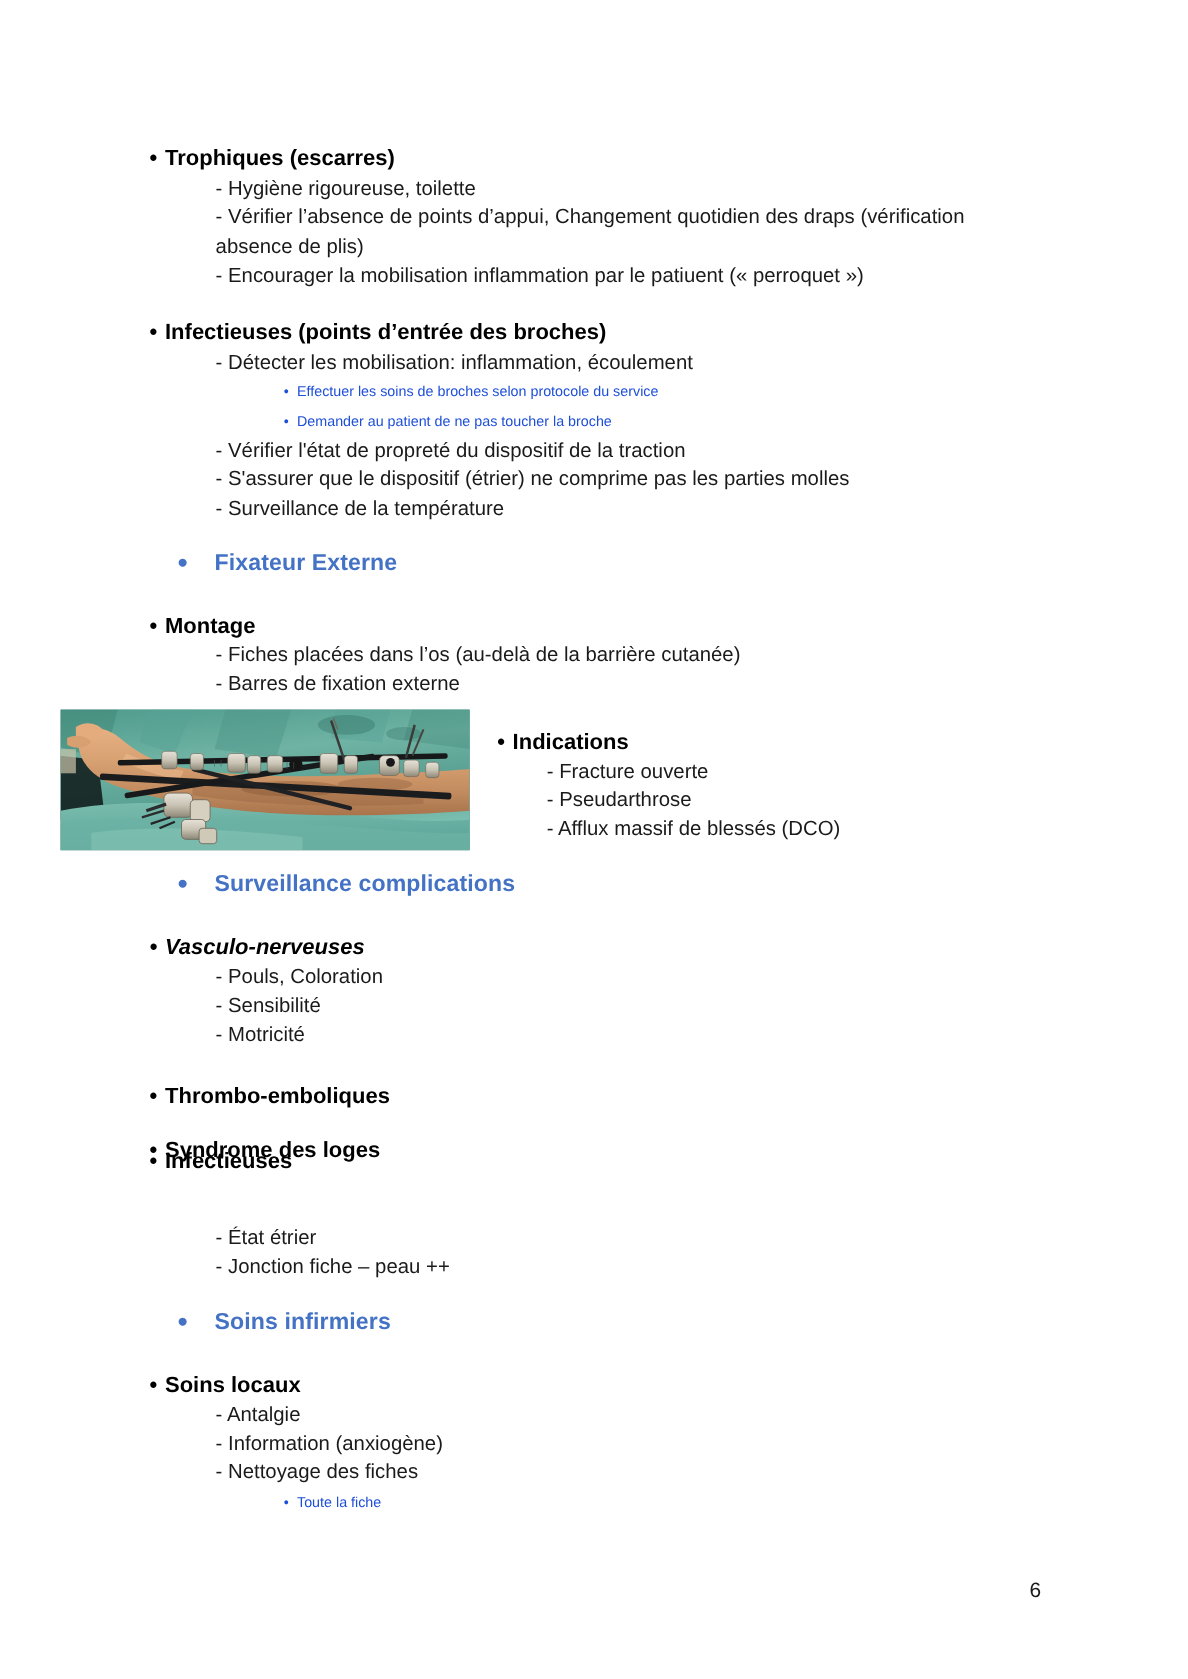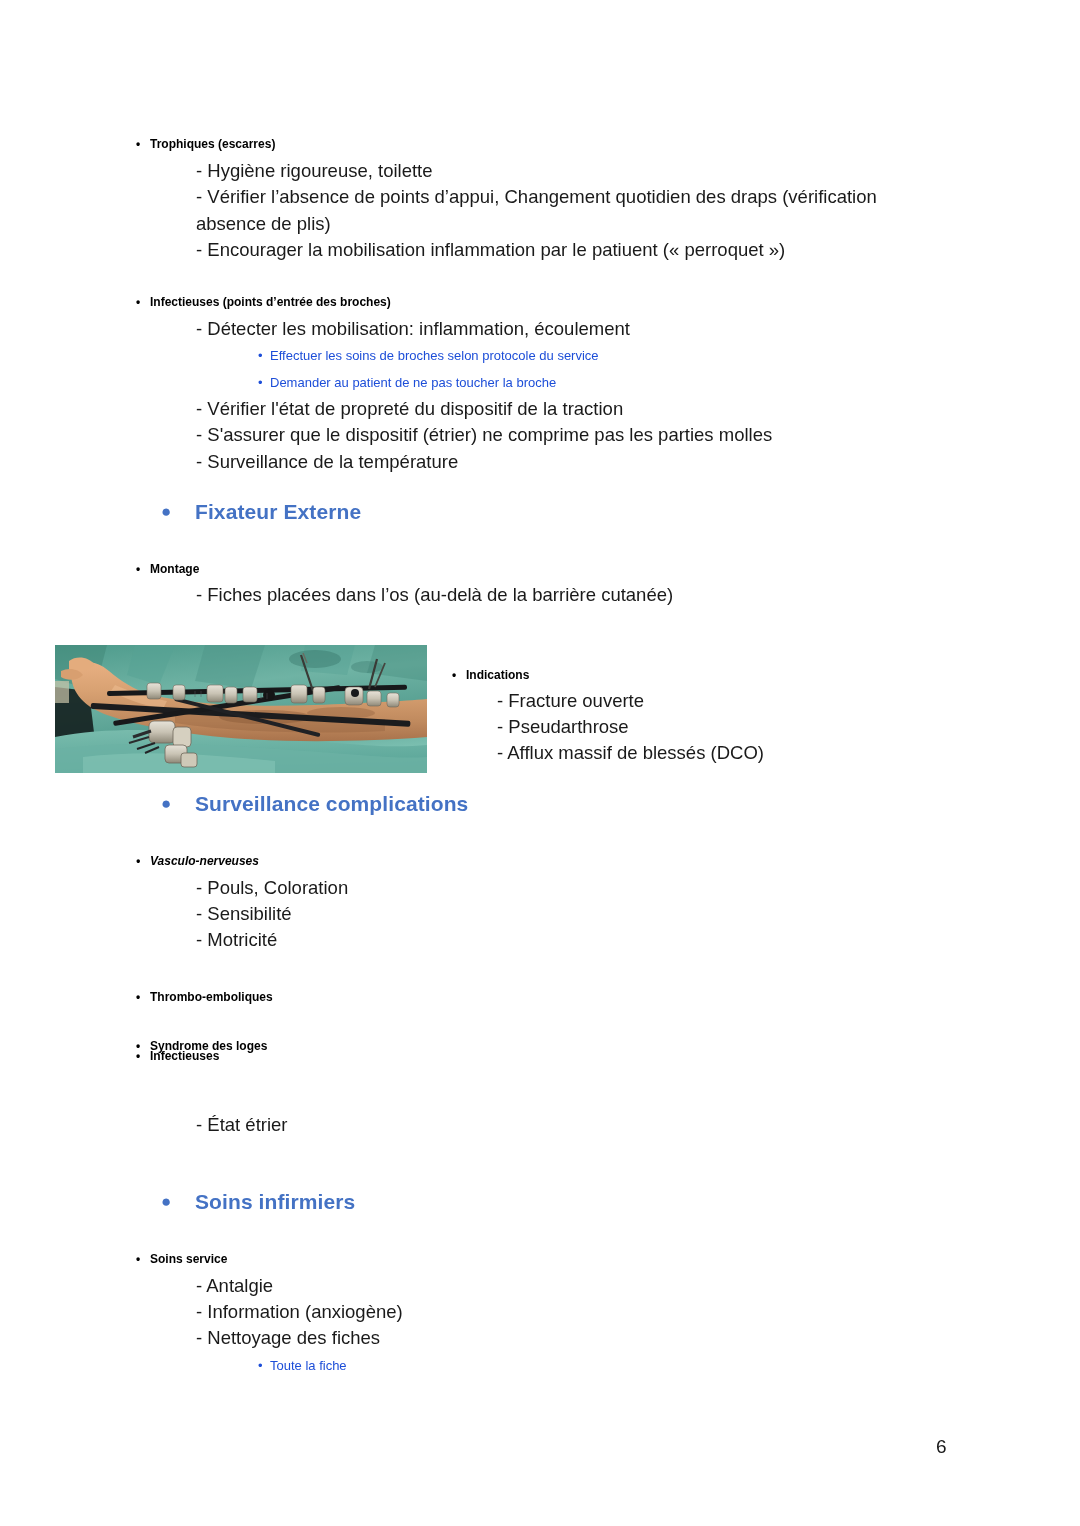--- a/index.html
+++ b/index.html
@@ -21,21 +21,21 @@
     inset: 0;
     background: #ffffff;
   }
 
   
   .block {
     position: absolute;
   }
 
   .lvl1 {
-    font-size: 12px;
+    font-size: 20px;
     font-weight: bold;
     line-height: 26px;
     color: #000000;
     white-space: nowrap;
   }
   .lvl1 .b {
     display: inline-block;
     width: 14px;
   }
 
@@ -123,20 +123,21 @@
   <div class="block lvl2" style="left:196px; top:449px; width:740px;">- Surveillance de la température</div>
 
   <div class="heading" style="left:161px; top:500px;">
     <span class="hb">●</span><span>Fixateur Externe</span>
   </div>
 
   <div class="block lvl1" style="left:136px; top:556px;">
     <span class="b">•</span><span>Montage</span>
   </div>
   <div class="block lvl2" style="left:196px; top:582px; width:740px;">- Fiches placées dans l’os (au-delà de la barrière cutanée)</div>
+  <div class="block lvl2" style="left:196px; top:608px; width:740px;">- Barres de fixation externe</div>
 
   <div class="photo">
     <svg width="372" height="128" viewBox="0 0 372 128" xmlns="http://www.w3.org/2000/svg">
       <defs>
         <linearGradient id="drape" x1="0" y1="0" x2="0.3" y2="1">
           <stop offset="0%" stop-color="#4e9b8c"></stop>
           <stop offset="40%" stop-color="#6fb3a4"></stop>
           <stop offset="70%" stop-color="#58a092"></stop>
           <stop offset="100%" stop-color="#7cc0b1"></stop>
         </linearGradient>
@@ -257,27 +258,28 @@
   </div>
 
   <div class="block lvl1" style="left:136px; top:1033px;">
     <span class="b">•</span><span>Syndrome des loges</span>
   </div>
 
   <div class="block lvl1" style="left:136px; top:1043px;">
     <span class="b">•</span><span>Infectieuses</span>
   </div>
   <div class="block lvl2" style="left:196px; top:1112px; width:740px;">- État étrier</div>
+  <div class="block lvl2" style="left:196px; top:1138px; width:740px;">- Jonction fiche – peau ++</div>
 
   <div class="heading" style="left:161px; top:1190px;">
     <span class="hb">●</span><span>Soins infirmiers</span>
   </div>
 
   <div class="block lvl1" style="left:136px; top:1246px;">
-    <span class="b">•</span><span>Soins service</span>
+    <span class="b">•</span><span>Soins locaux</span>
   </div>
   <div class="block lvl2" style="left:196px; top:1273px; width:740px;">- Antalgie</div>
   <div class="block lvl2" style="left:196px; top:1299px; width:740px;">- Information (anxiogène)</div>
   <div class="block lvl2" style="left:196px; top:1325px; width:740px;">- Nettoyage des fiches</div>
   <div class="block lvl3" style="left:258px; top:1352px;">
     <span class="b">•</span><span>Toute la fiche</span>
   </div>
 
   <div class="pagenum" style="left:936px; top:1436px;">6</div>
 

